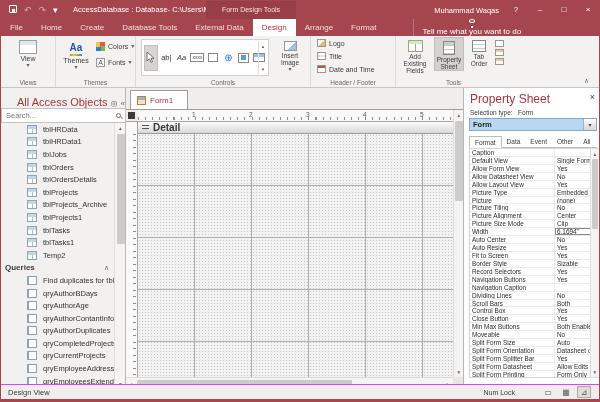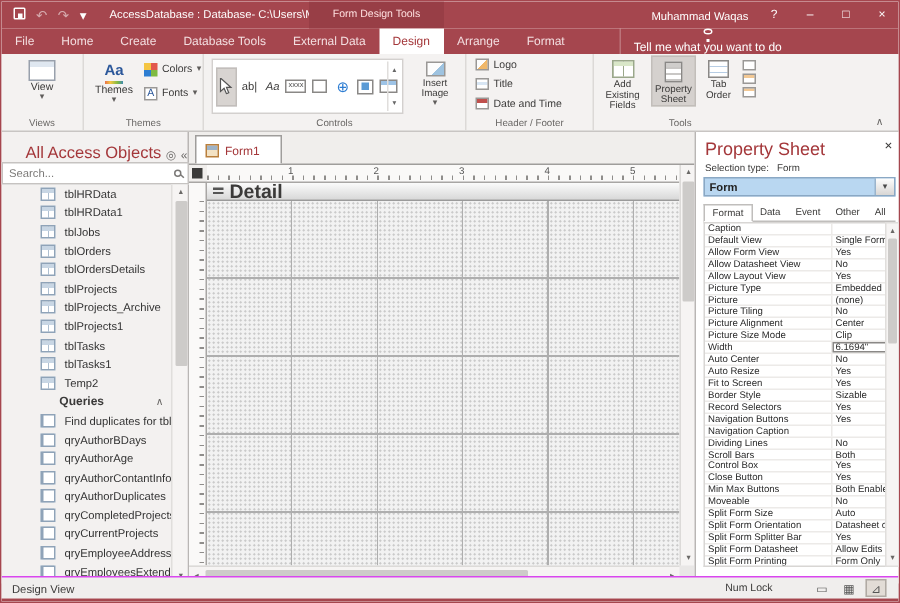--- a/index.html
+++ b/index.html
@@ -84,21 +84,21 @@
   .mag::after { content:""; position:absolute; width:3px; height:1px; background:#7a7876; transform:rotate(45deg); right:-2.5px; bottom:-1px; }
   #nav-list { position:absolute; left:0; top:35px; width:114px; bottom:0; overflow:hidden; }
   .nav-item { height:12.6px; display:flex; align-items:center; padding-left:26px; gap:6px; }
   .nav-label { font-size:7.5px; color:#333; white-space:nowrap; }
   .tbl-icon { flex:none; width:10px; height:9px; border:1px solid #8fa3b8; background:
       linear-gradient(#c8d6e4 0 3px, transparent 3px),
       repeating-linear-gradient(to right, transparent 0 4px, #aebfd0 4px 5px), #fff; }
   .qry-icon { flex:none; width:10px; height:9px; position:relative; }
   .qry-icon::before { content:""; position:absolute; left:0; top:0; width:7px; height:7px; border:1px solid #8fa3b8; background:#dbe5ee; }
   .qry-icon::after { content:""; position:absolute; right:0; bottom:0; width:7px; height:7px; border:1px solid #8fa3b8; background:#fff; }
-  .nav-group { height:12.6px; display:flex; align-items:center; padding:0 6px 0 4px;text-align:center; }
+  .nav-group { height:12.6px; display:flex; align-items:center; padding:0 6px 0 4px; }
   .nav-group span.g { font-size:8px; font-weight:bold; color:#3b3a39; flex:1; }
   .nav-group span.c { font-size:7px; color:#6a6866; }
   #nav-scroll { position:absolute; right:0; top:35px; width:11px; bottom:0; background:#f6f4f3; border-left:1px solid #e0dedc; }
   .sb-arrow { position:absolute; left:0; width:11px; height:10px; font-size:5.5px; color:#6a6866; text-align:center; line-height:10px; }
   .sb-thumb { position:absolute; left:1.5px; width:8px; background:#cdcbc9; border-radius:1px; }
 
   
   #canvas { position:absolute; left:125px; top:87px; width:337px; height:301px; background:#e9e7e6; }
   #doc-tabbar { position:absolute; left:0; top:0; width:100%; height:22px; background:#f0eeec; border-bottom:1px solid #9f9d9b; }
   #doc-tab { position:absolute; left:4px; bottom:0; height:19px; background:#fff; border:1px solid #9f9d9b; border-bottom:none; display:flex; align-items:center; gap:4px; padding:0 14px 0 6px; }
@@ -108,21 +108,21 @@
   #hruler::after { content:""; position:absolute; left:0; right:0; bottom:1px; height:3px;
       background:repeating-linear-gradient(to right, #8f8d8b 0 1px, transparent 1px 7.1px); }
   .ruler-num { position:absolute; top:1px; font-size:6.5px; color:#555; }
   #corner { position:absolute; left:0; top:22px; width:12px; height:12px; background:#f0eeec; border-bottom:1px solid #a8a6a4; }
   #form-selector { position:absolute; left:2px; top:2px; width:7px; height:7px; background:#3b3a39; }
   #vruler { position:absolute; left:0; top:34px; width:12px; bottom:12px; background:#faf9f8; border-right:1px solid #a8a6a4; }
   #vruler::after { content:""; position:absolute; top:12px; bottom:0; right:1px; width:3px;
       background:repeating-linear-gradient(to bottom, #8f8d8b 0 1px, transparent 1px 6.5px); }
   #detailbar { position:absolute; left:12px; top:34px; right:10px; height:12px;
       background:linear-gradient(#fbfbfb,#d8d8d8); border-bottom:1px solid #9a9a9a; display:flex; align-items:center; gap:4px; padding:0 4px; }
-  #detail-label { font-size:13px; font-weight:bold; color:#3b3a39;text-align:right; }
+  #detail-label { font-size:10px; font-weight:bold; color:#3b3a39;text-align:right; }
   .section-icon { width:7px; height:6px; background:
       linear-gradient(#555 0 1.5px, transparent 1.5px 3px, #555 3px 4.5px, transparent 4.5px); }
   #grid { position:absolute; left:12px; top:46px; right:10px; bottom:12px; background-color:#f2f2f2;
       background-image:
         repeating-linear-gradient(to right, transparent 0 56px, #aeaeae 56px 57px),
         repeating-linear-gradient(to bottom, transparent 0 51px, #aeaeae 51px 52px),
         radial-gradient(#c7c7c7 0.6px, transparent 0.7px);
       background-size:auto, auto, 3px 3px; }
   #canvas-vscroll { position:absolute; right:0; top:22px; width:10px; bottom:12px; background:#f6f4f3; border-left:1px solid #dcdad8; }
   #canvas-hscroll { position:absolute; left:0; bottom:0; right:10px; height:12px; background:#f6f4f3; border-top:1px solid #dcdad8; }

